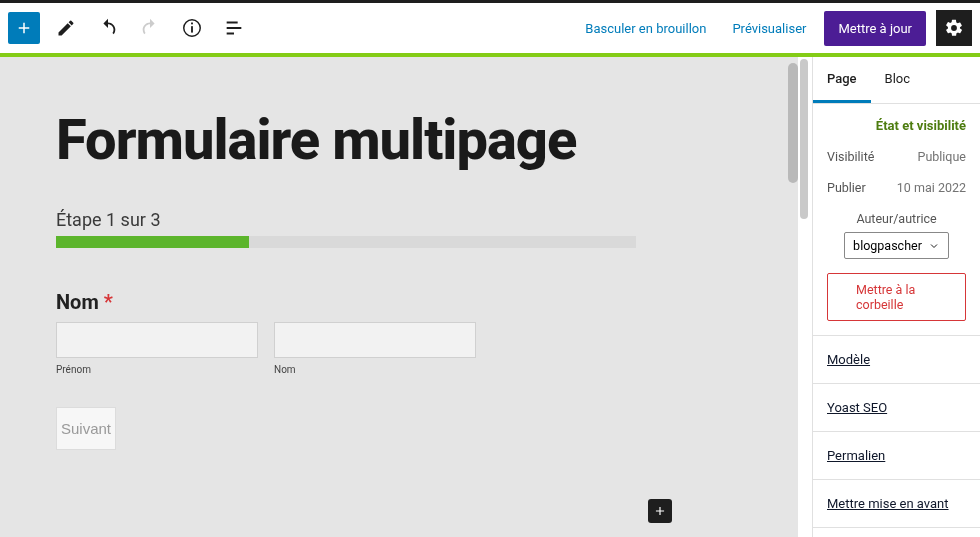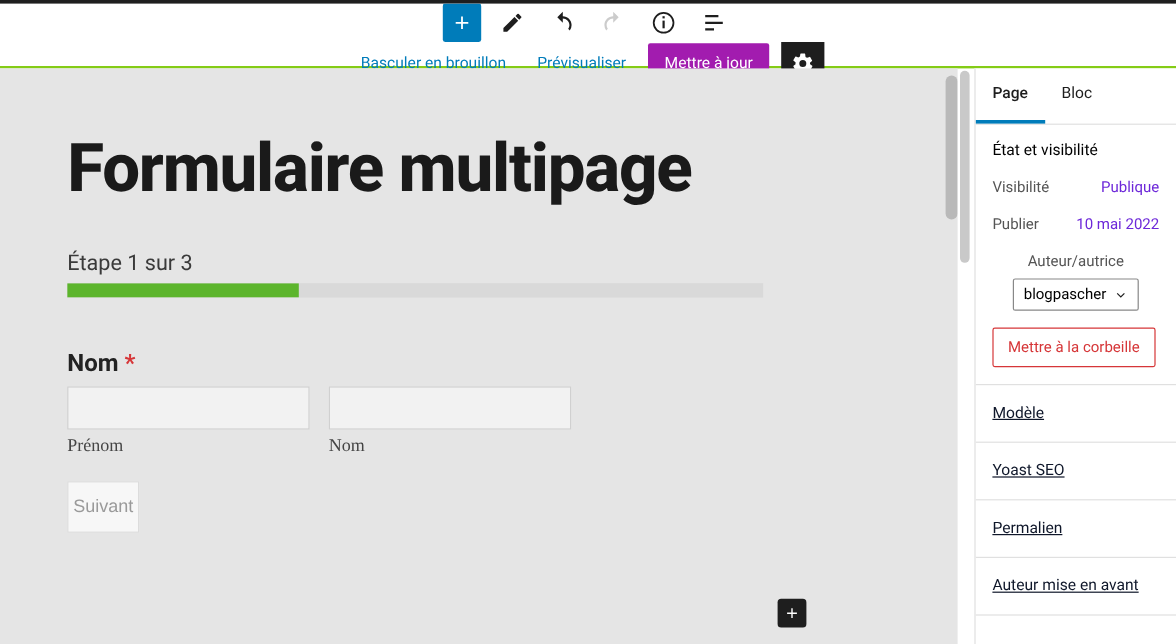--- a/index.html
+++ b/index.html
@@ -10,22 +10,21 @@
     height: 537px;
     overflow: hidden;
     border-top: 3px solid #1e1e1e;
   }
   .toolbar {
     height: 54px;
     display: flex;
     align-items: center;
     justify-content: space-between;
     padding: 0 8px;
-    border-bottom: 2px solid #84cc16;
-    flex-direction: column;
+    border-bottom: 4px solid #84cc16;
   }
   .toolbar-left { display: flex; align-items: center; gap: 10px; }
   .toolbar-right { display: flex; align-items: center; gap: 10px; }
   .add-block-btn {
     width: 32px; height: 32px;
     background: #007cba;
     color: #fff;
     display: flex; align-items: center; justify-content: center;
     cursor: pointer;
     border-radius: 2px;
@@ -37,21 +36,21 @@
     cursor: pointer;
   }
   .toolbar-icon.disabled { color: #ccc; }
   .toolbar-link {
     color: #007cba;
     font-size: 13px;
     cursor: pointer;
     padding: 8px;
   }
   .update-btn {
-    background: #a21caf;
+    background: #4c1d95;
     color: #fff;
     font-size: 13px;
     padding: 10px 14px;
     cursor: pointer;
     border-radius: 2px;
   }
   .settings-btn {
     width: 36px; height: 36px;
     background: #1e1e1e;
     color: #fff;
@@ -102,27 +101,26 @@
   .name-col { flex: 1; }
   .name-col input {
     width: 100%;
     height: 36px;
     border: 1px solid #d0d0d0;
     background: #f2f2f2;
     padding: 0 8px;
     font-size: 14px;
   }
   .sub-label {
-    font-size: 15px;
+    font-size: 10px;
     color: #444;
     margin-top: 6px;
-    font-family: Liberation Serif, serif;
   }
   .next-btn {
-    margin-top: 20px;
+    margin-top: 32px;
     padding: 12px 4px;
     border: 1px solid #dcdcdc;
     background: #f7f7f7;
     color: #9a9a9a;
     font-size: 15px;
     cursor: pointer;
   }
   .add-block-floating {
     position: absolute;
     right: 126px;
@@ -171,50 +169,51 @@
   }
   .sidebar-tab.active {
     border-bottom: 3px solid #007cba;
     font-weight: 500;
   }
   .panel-section {
     border-bottom: 1px solid #e0e0e0;
     padding: 14px 14px;
   }
   .panel-title {
-    font-weight: 400;
-    color: #000000;
-    cursor: pointer;
+    font-weight: 700;
+    color: #4d7c0f;
+    cursor: pointer;
+    text-align: right;
   }
   .panel-row {
     display: flex;
     justify-content: space-between;
     align-items: center;
     margin-top: 16px;
     font-size: 12.5px;
   }
   .panel-row-label { color: #555; }
-  .panel-row-value { color: #6d28d9; cursor: pointer; }
+  .panel-row-value { color: #737373; cursor: pointer; }
   .author-select {
     margin-top: 6px;
     border: 1px solid #888;
     padding: 5px 8px;
     display: inline-flex;
     align-items: center;
     gap: 6px;
     font-size: 12.5px;
     cursor: pointer;
     border-radius: 2px;
   }
   .trash-btn {
     margin-top: 14px;
     display: inline-block;
     border: 1px solid #d63638;
     color: #d63638;
-    padding: 8px 12px;
+    padding: 8px 28px;
     font-size: 12.5px;
     cursor: pointer;
     border-radius: 2px;
   }
   .plain-panel {
     padding: 16px 14px;
     border-bottom: 1px solid #e0e0e0;
     color: #0f172a;
     cursor: pointer;
     text-decoration: underline;
@@ -331,15 +330,15 @@
               <path d="M6 9l6 6 6-6" stroke="#1e1e1e" stroke-width="2" fill="none"></path>
             </svg>
         </div>
       </div>
       <div class="trash-btn">Mettre à la corbeille</div>
     </div>
 
     <div class="plain-panel">Modèle</div>
     <div class="plain-panel">Yoast SEO</div>
     <div class="plain-panel">Permalien</div>
-    <div class="plain-panel">Auteur mise en avant</div>
+    <div class="plain-panel">Mettre mise en avant</div>
   </div>
 </div>
 
 </body></html>

